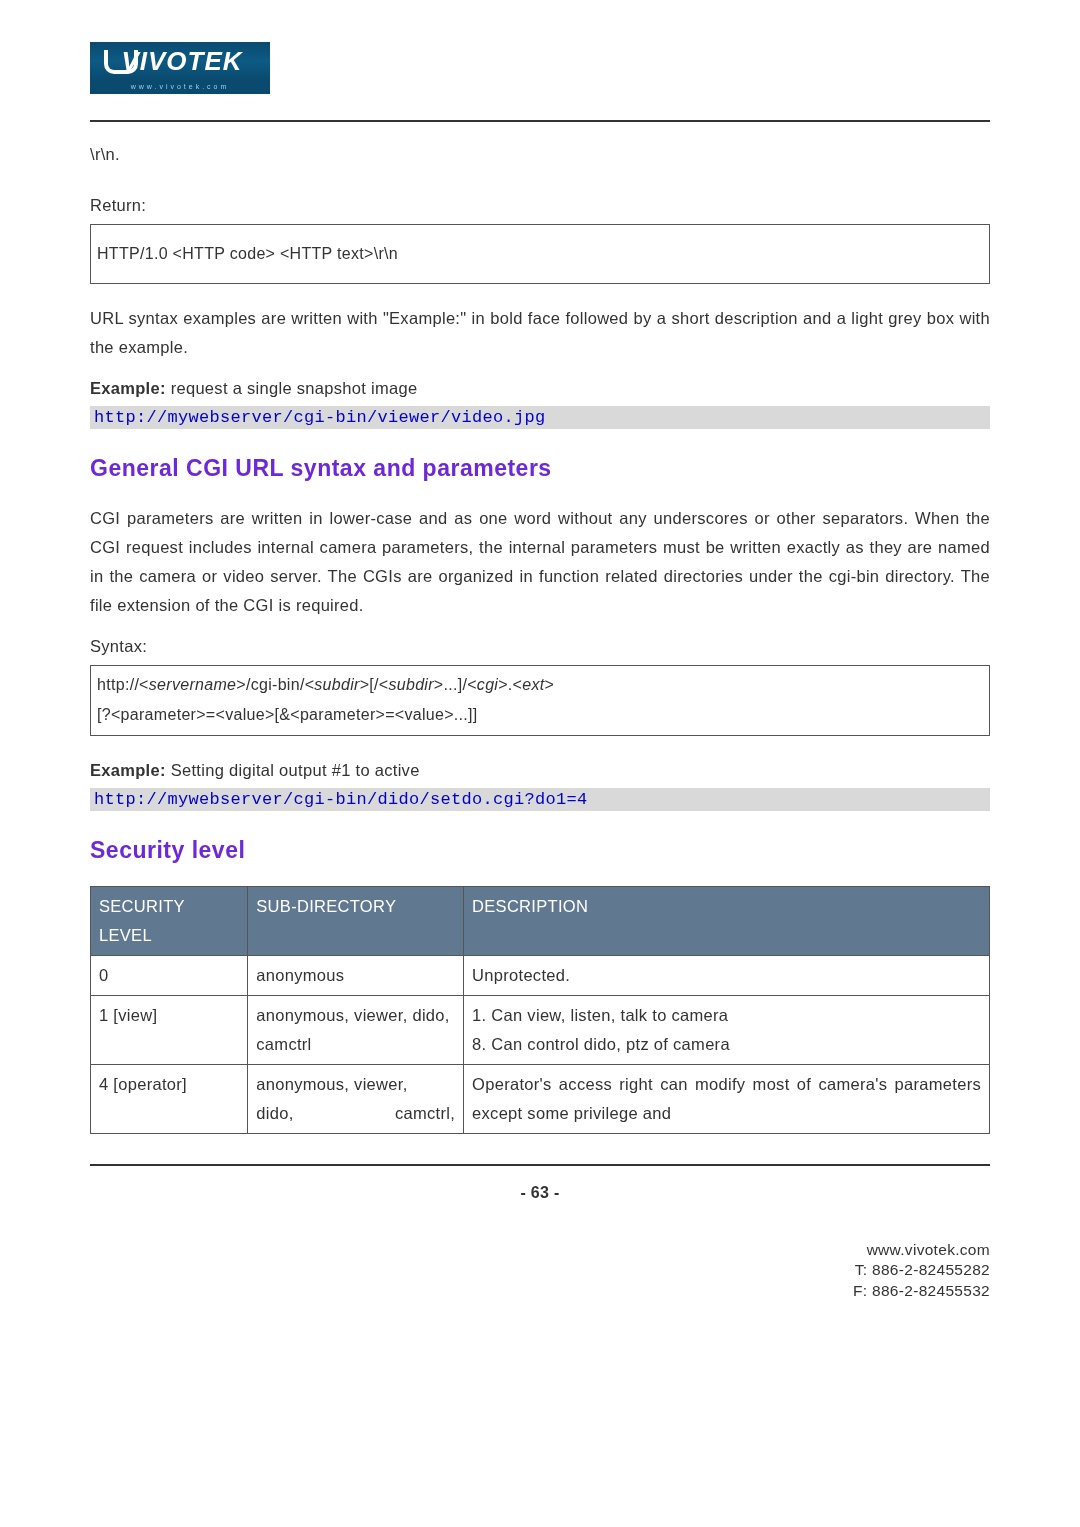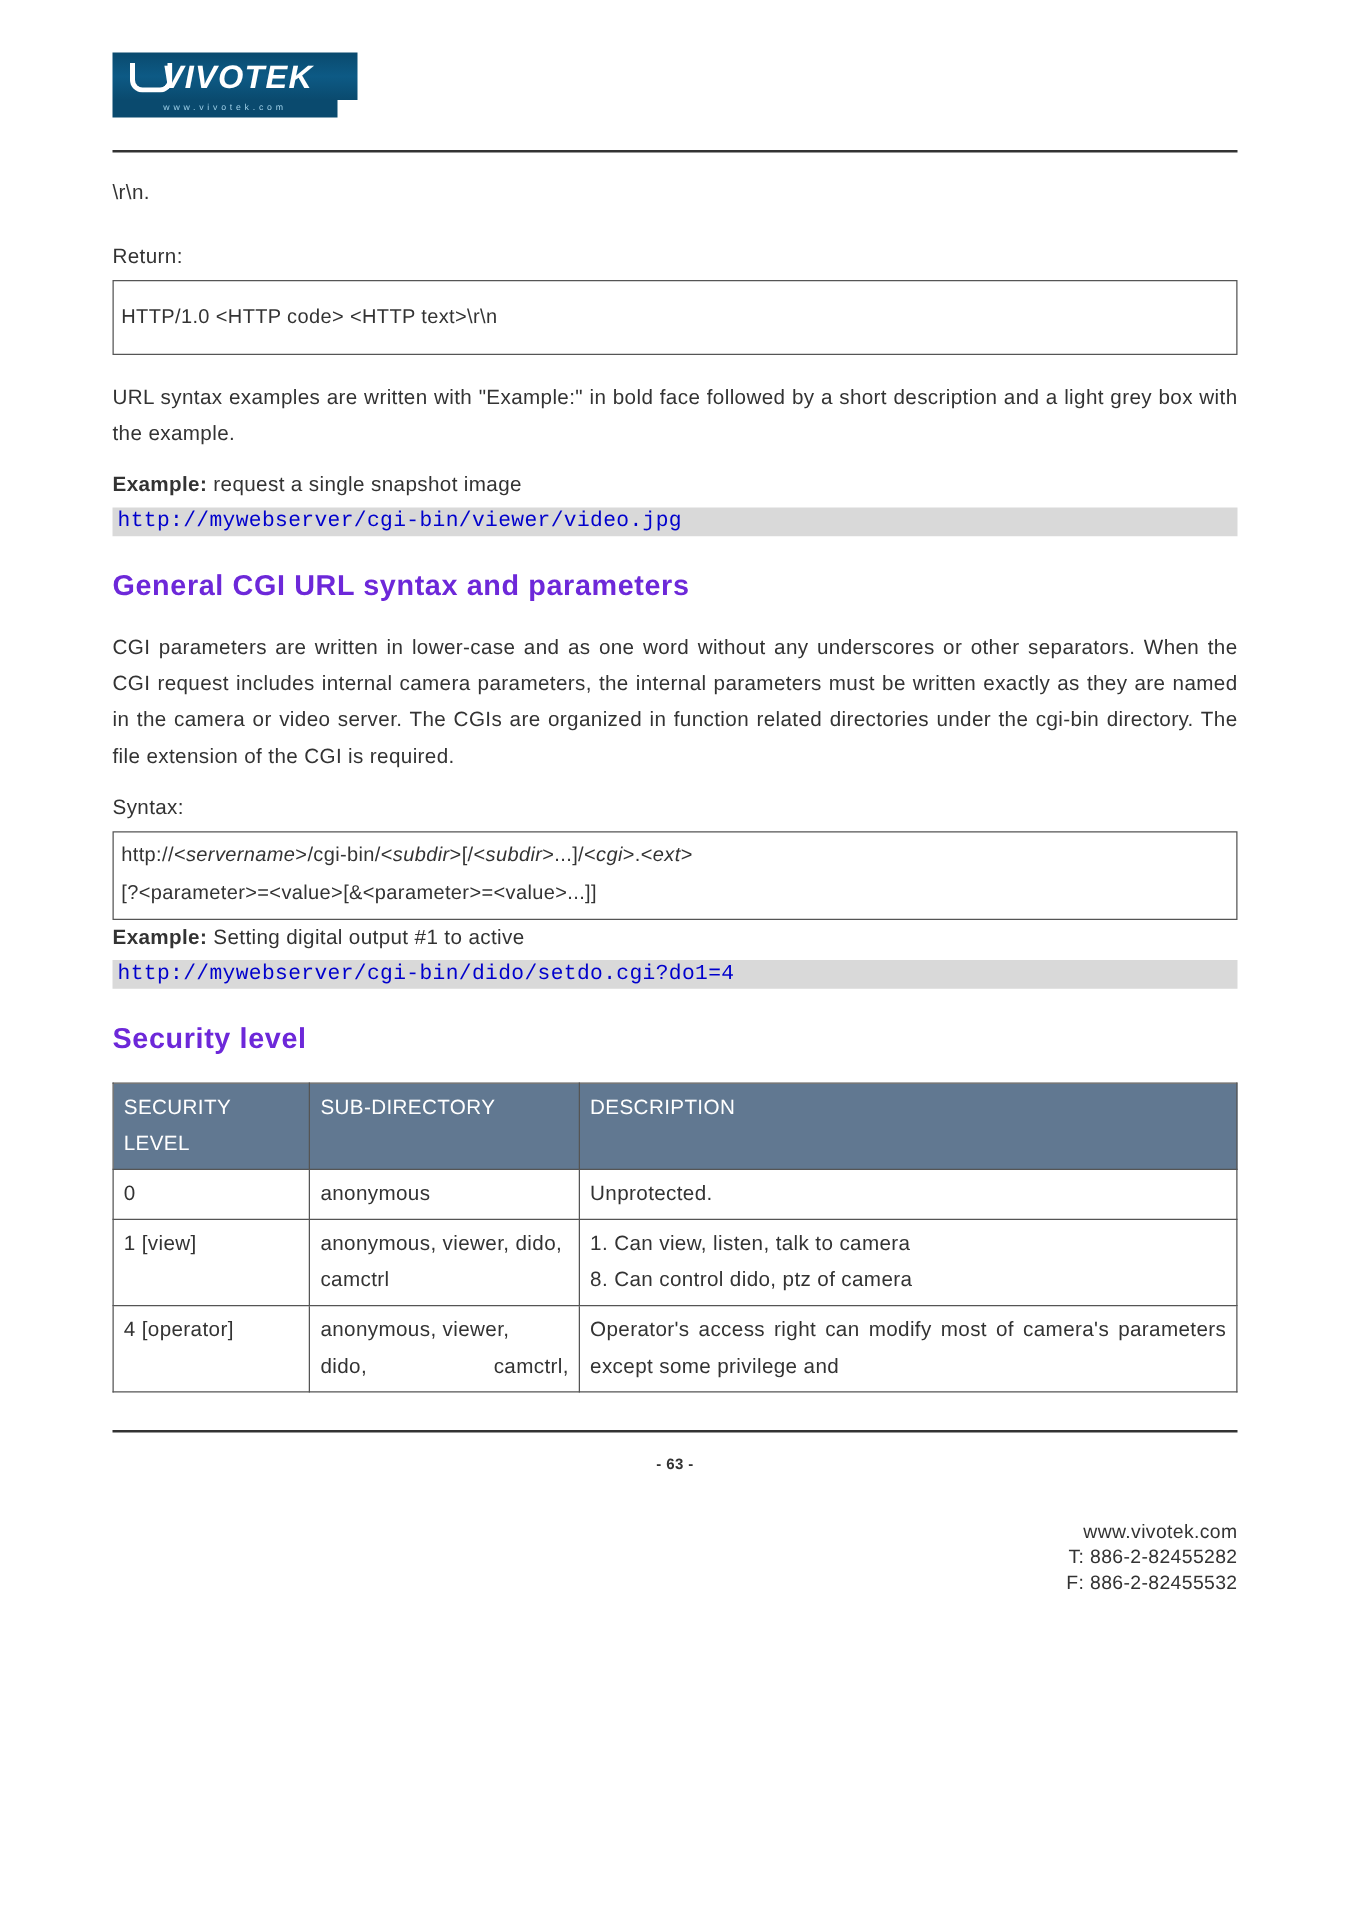--- a/index.html
+++ b/index.html
@@ -13,21 +13,21 @@
     width: 1080px;
     letter-spacing: 0.3px;
   }
   .logo-wrap { margin-bottom: 20px; }
   .logo {
     width: 180px;
     height: 52px;
     position: relative;
   }
   .logo-top {
-    width: 196px;
+    width: 180px;
     height: 38px;
     background: linear-gradient(to bottom, #0a4a6e 0%, #0d5a85 50%, #0a4a6e 100%);
     position: relative;
     overflow: hidden;
   }
   .logo-top::before {
     content: "";
     position: absolute;
     left: 14px; top: 8px;
     width: 26px; height: 20px;
@@ -73,20 +73,21 @@
   .plain { margin: 0 0 4px 0; }
   .box {
     border: 1px solid #555;
     padding: 20px 6px;
     margin-bottom: 20px;
     font-size: 16px;
   }
   .box-multi {
     border: 1px solid #555;
     padding: 4px 6px;
+    margin-bottom: 20px;
     font-size: 16px;
     line-height: 1.9;
   }
   .grey-box {
     background: #d9d9d9;
     padding: 2px 4px;
     margin-bottom: 26px;
     font-family: "Courier New", monospace;
     font-size: 17px;
   }
@@ -112,21 +113,21 @@
     line-height: 1.75;
   }
   th {
     background: #617891;
     color: #fff;
     font-weight: normal;
   }
   .page-num {
     text-align: center;
     font-weight: bold;
-    font-size: 12px;
+    font-size: 16px;
     margin-top: 16px;
   }
   .footer {
     text-align: right;
     font-family: Arial, sans-serif;
     font-size: 15.5px;
     line-height: 1.35;
     margin-top: 38px;
   }
   .italic { font-style: italic; }

